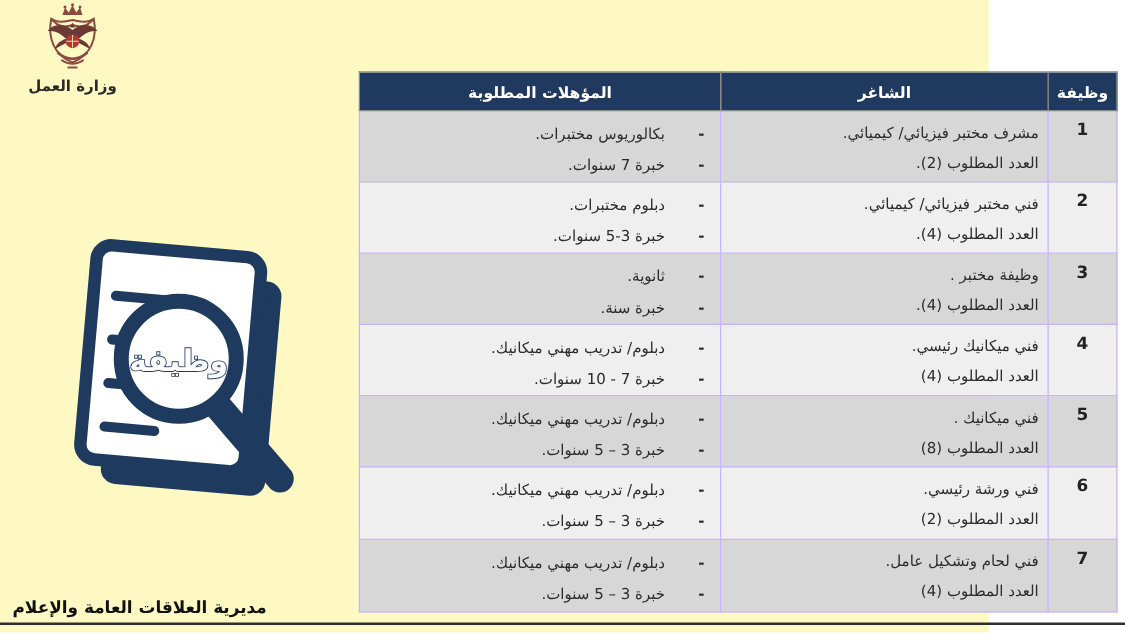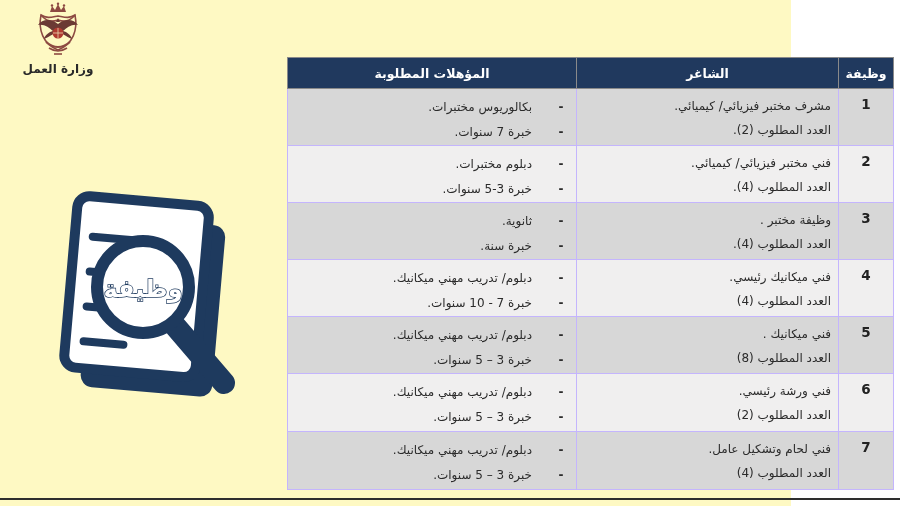--- a/index.html
+++ b/index.html
@@ -186,15 +186,16 @@
           <div>العدد المطلوب (4)</div>
         </td>
         <td class="qual-cell">
           <div class="qline"><span class="qdash">-</span><span>دبلوم/ تدريب مهني ميكانيك.</span></div>
           <div class="qline"><span class="qdash">-</span><span>خبرة 3 – 5  سنوات.</span></div>
         </td>
       </tr>
     </tbody>
   </table>
 
+  <div class="footer-label">مديرية العلاقات العامة والإعلام</div>
   <div class="footer-divider"></div>
 
 </div>
 
 </body></html>

